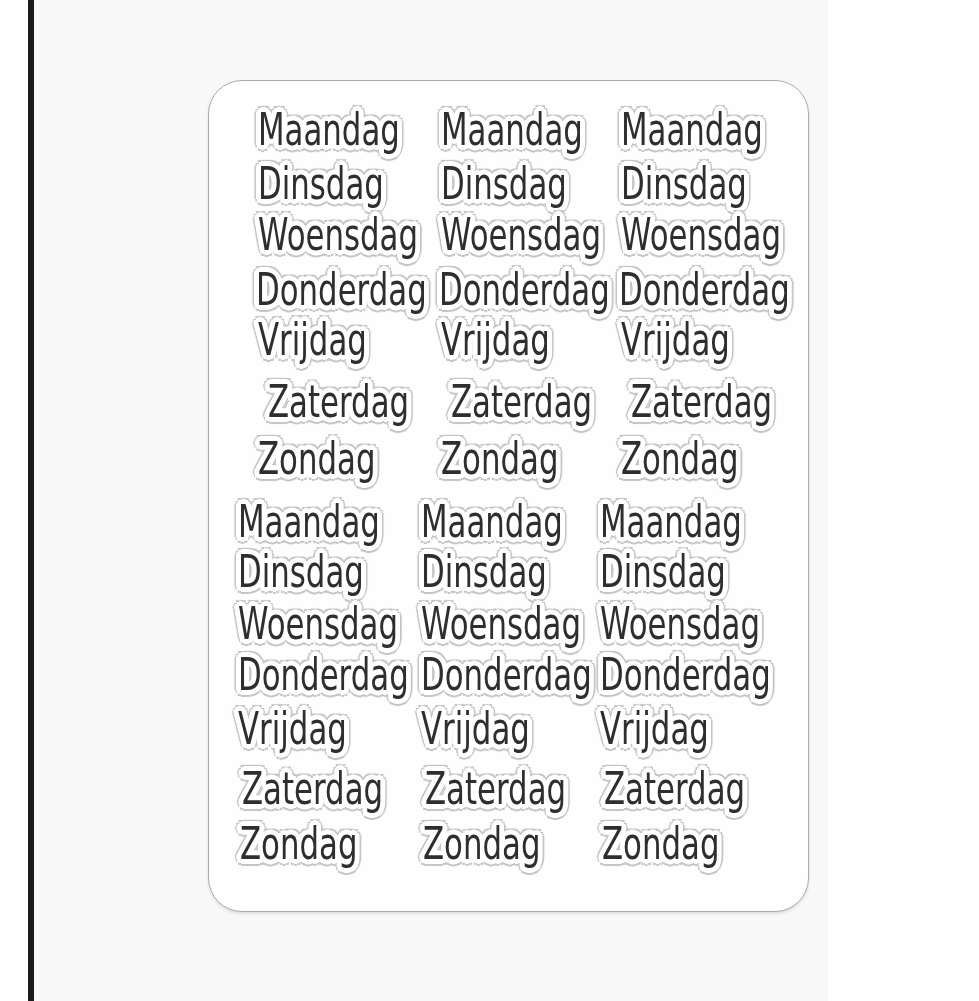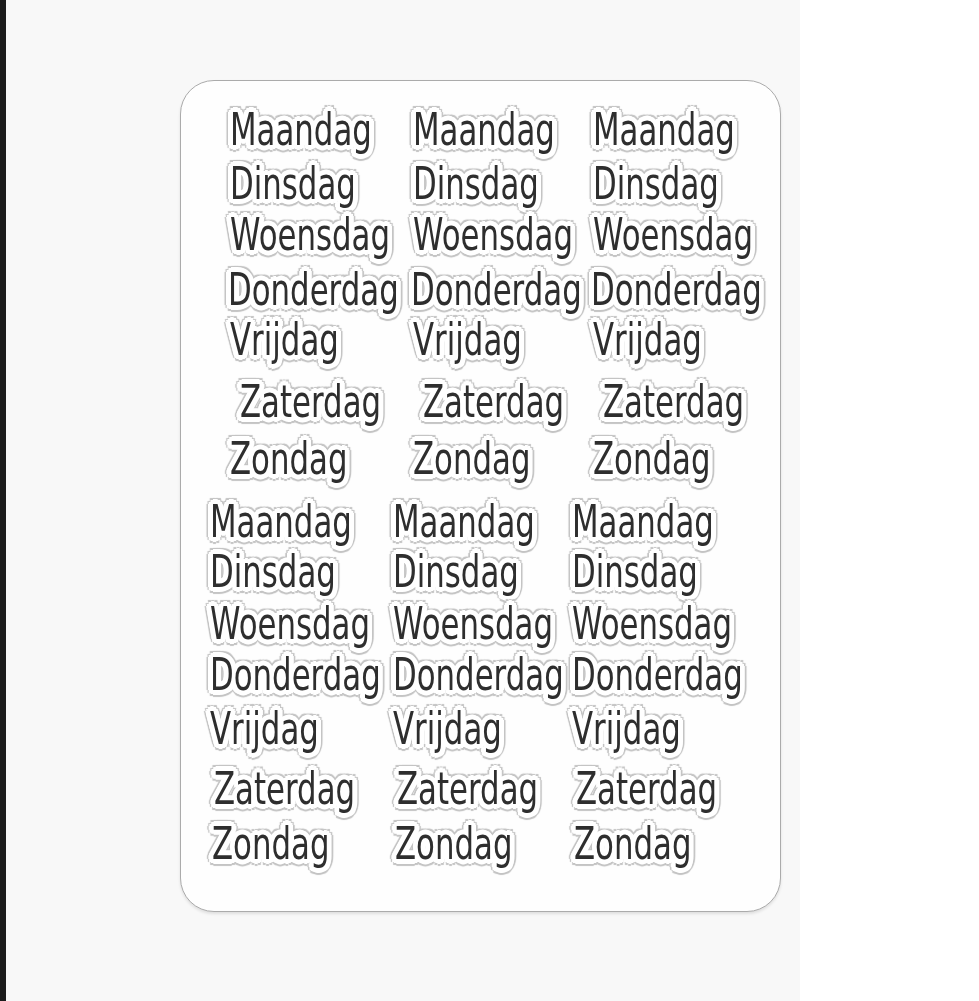--- a/index.html
+++ b/index.html
@@ -4,20 +4,21 @@
 <style>
   html, body { margin: 0; padding: 0; background: #ffffff; }
 
   .page {
     position: relative;
     width: 800px;
     height: 1001px;
     overflow: hidden;
     background: var(--page-background, #f8f8f8);
     font-family: "DejaVu Sans", sans-serif;
+    margin-left: 28px;
   }
 
   .left-bar {
     position: absolute;
     left: 0; top: 0;
     width: 6px; height: 100%;
     background: var(--left-bar, #1b1b1b);
   }
 
   .sheet {

